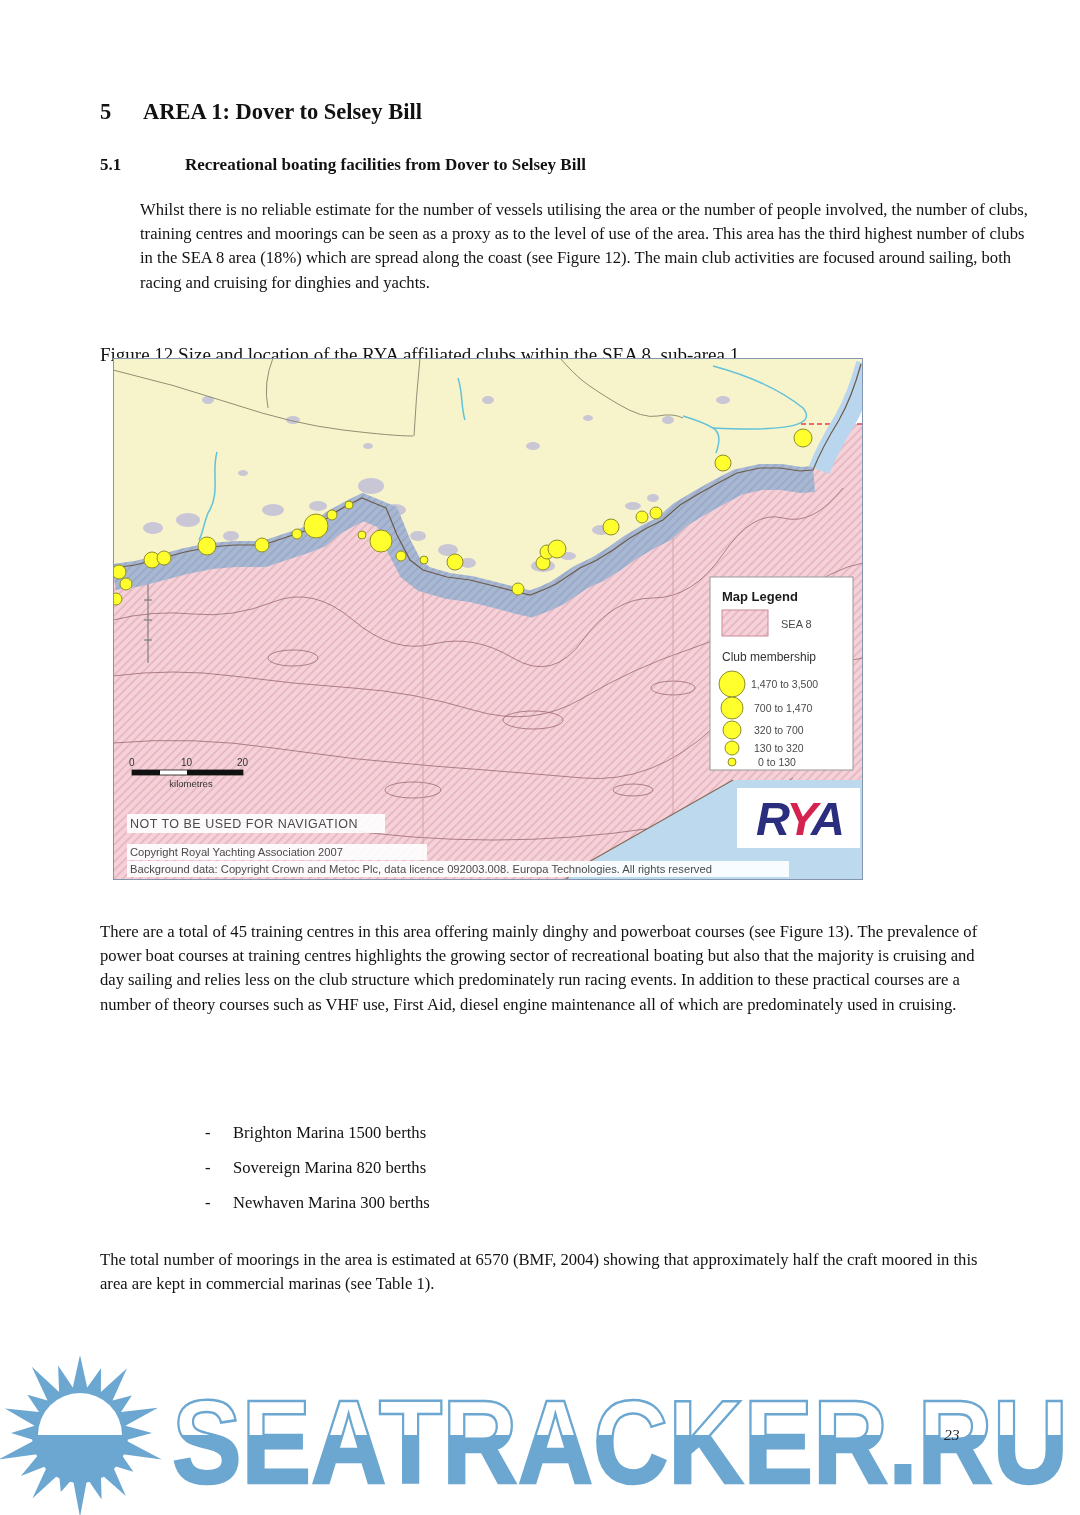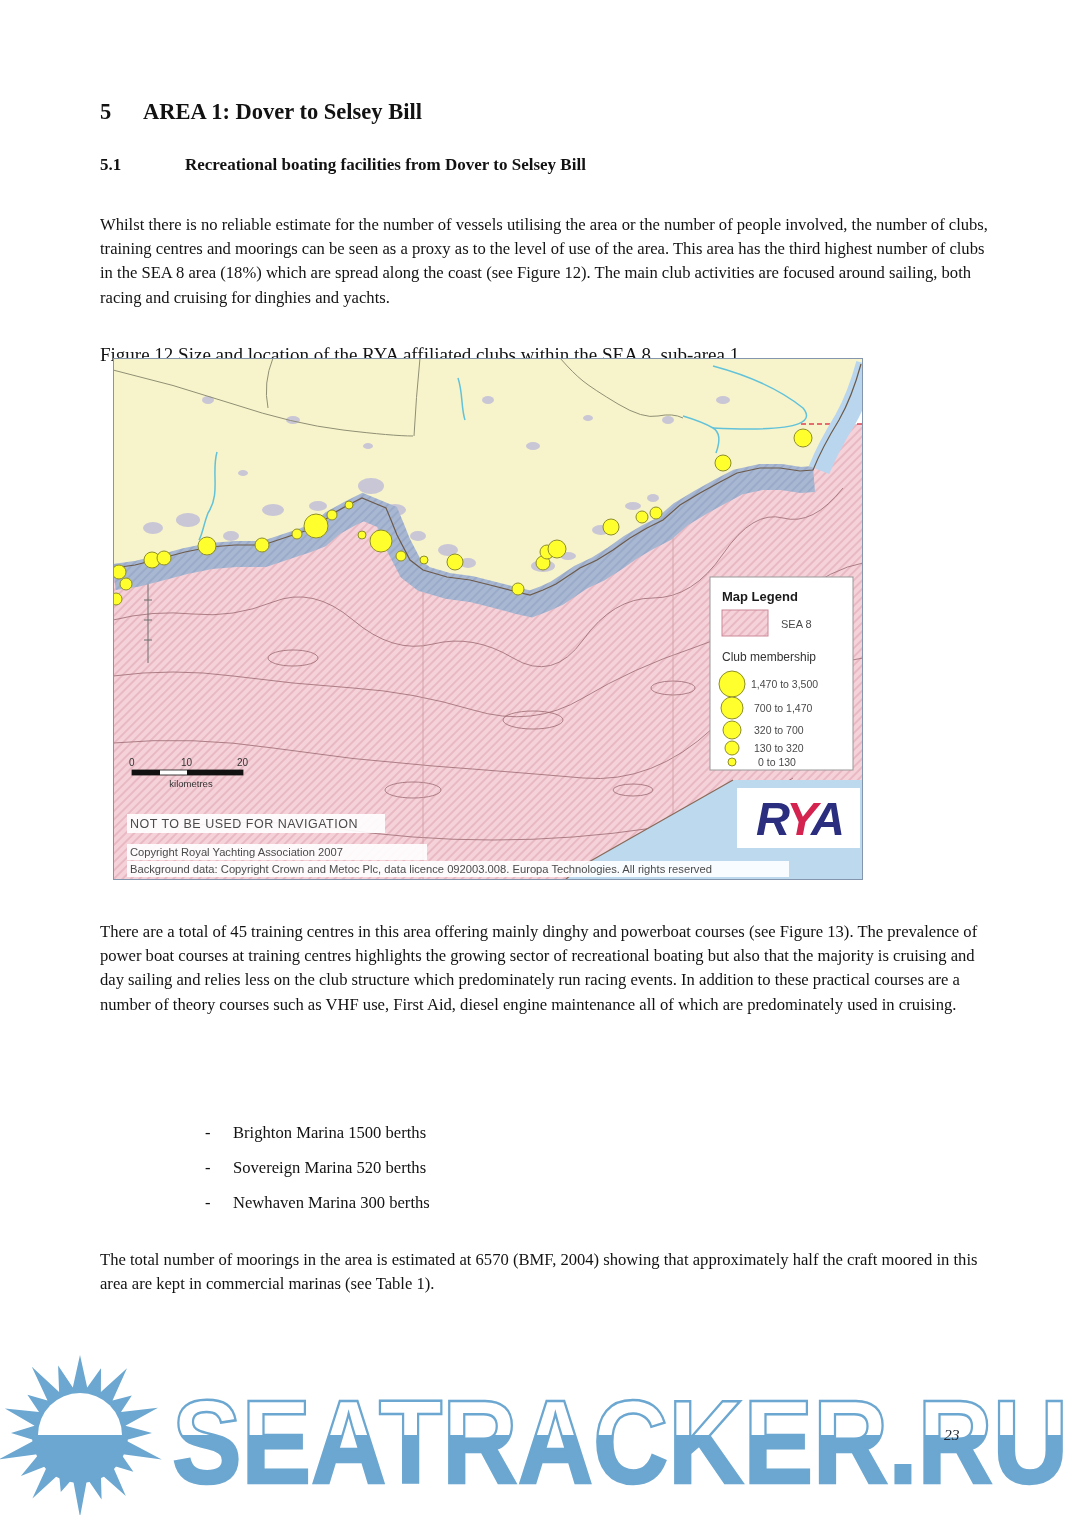--- a/index.html
+++ b/index.html
@@ -3,21 +3,21 @@
 <meta charset="utf-8">
 <style>
   html,body{margin:0;padding:0;background:#ffffff;}
   .page{position:relative;width:1080px;height:1515px;background:#fff;overflow:hidden;
         font-family:"Liberation Serif",serif;color:#121212;}
   .h1{position:absolute;left:100px;top:99px;font-size:22.5px;font-weight:bold;display:flex;}
   .h1 .num{width:43px;}
   .h2{position:absolute;left:100px;top:155px;font-size:17px;font-weight:bold;display:flex;gap:33px;}
   .h2 .num{width:52px;}
   .body-text{position:absolute;left:100px;width:890px;font-size:16.6px;line-height:24.4px;text-align:left;}
-  .p1{top:196px;} .p2{top:903px;} .p3{top:1066px;} .p4{top:1231px;}
+  .p1{top:181px;margin-left:40px;} .p2{top:903px;} .p3{top:1066px;} .p4{top:1231px;}
   .caption{position:absolute;left:100px;top:325px;font-size:19px;font-weight:normal;}
   .map-wrap{position:absolute;left:113px;top:358px;width:750px;height:644px;}
   .marina-list{position:absolute;left:100px;top:1121px;width:760px;list-style:none;margin:0;padding:0;
                font-size:16.6px;line-height:24.4px;}
   .marina-list li{display:flex;margin-bottom:10.8px;}
   .marina-list .dash{margin-left:105px;width:28px;}
   .wm{position:absolute;left:0;top:1335px;z-index:1;}
   .pageno{position:absolute;left:944px;top:1426px;z-index:2;font-size:15.5px;color:#1d2531;font-style:italic;}
   svg text{font-family:"Liberation Sans",sans-serif;}
 </style>
@@ -216,21 +216,21 @@
 
   <p class="body-text p2">There are a total of 45 training centres in this area offering mainly dinghy and powerboat courses (see Figure 13). The prevalence of power boat courses at training centres highlights the growing sector of recreational boating but also that the majority is cruising and day sailing and relies less on the club structure which predominately run racing events. In addition to these practical courses are a number of theory courses such as VHF use, First Aid, diesel engine maintenance all of which are predominately used in cruising.</p>
 
   <ul class="marina-list">
       <li>
         <span class="dash">-</span>
         <span>Brighton Marina 1500 berths</span>
       </li>
       <li>
         <span class="dash">-</span>
-        <span>Sovereign Marina 520 berths</span>
+        <span>Sovereign Marina 820 berths</span>
       </li>
       <li>
         <span class="dash">-</span>
         <span>Newhaven Marina 300 berths</span>
       </li>
     </ul>
 
   <p class="body-text p4">The total number of moorings in the area is estimated at 6570 (BMF, 2004) showing that approximately half the craft moored in this area are kept in commercial marinas (see Table 1).</p>
 
   <svg class="wm" width="1080" height="180" viewBox="0 0 1080 180">

